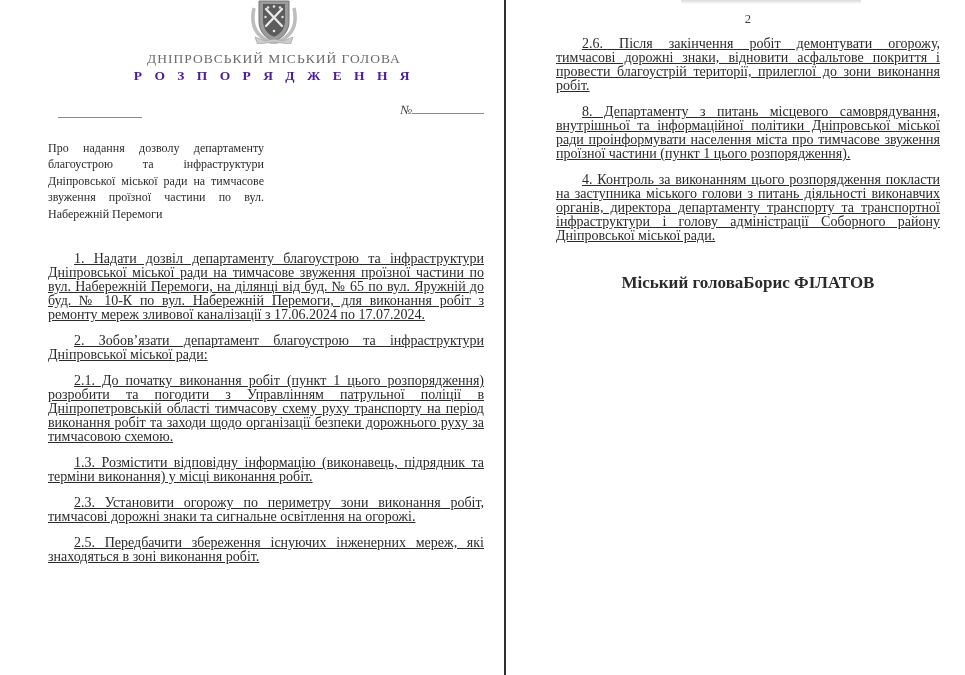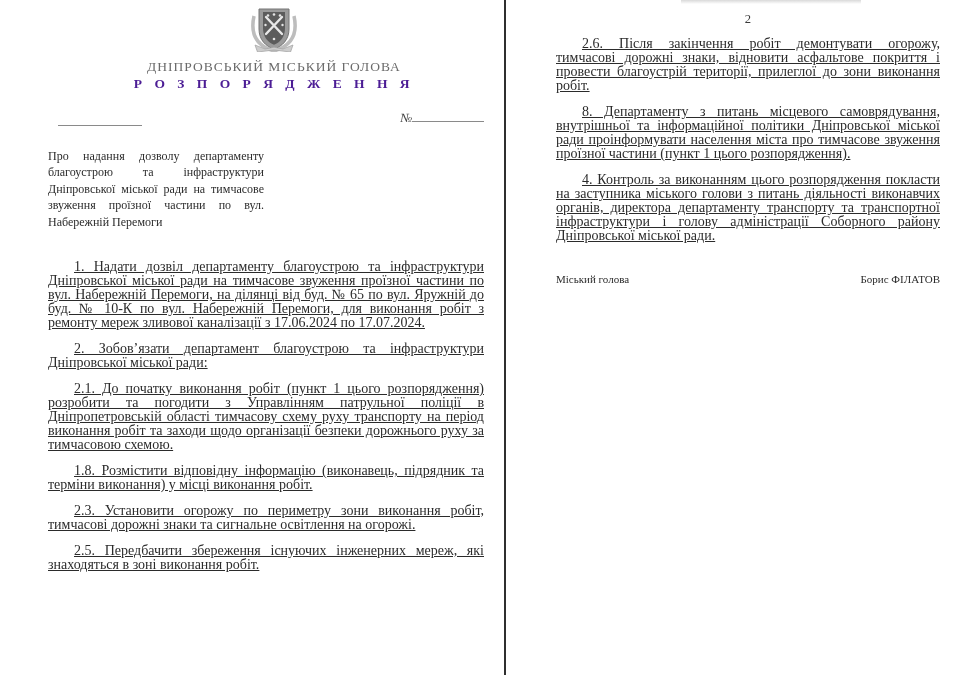--- a/index.html
+++ b/index.html
@@ -16,21 +16,21 @@
     position: relative;
     display: flex;
     width: 965px;
     height: 675px;
     background: #ffffff;
   }
   
   .page1 {
     width: 508px;
     box-sizing: border-box;
-    padding: 8px 20px 0 48px;
+    padding: 0 20px 0 48px;
     position: relative;
   }
   .emblem-wrap {
     text-align: center;
     margin: 0 auto;
     width: 420px;
     padding-left: 16px;
     height: 44px;
     overflow: hidden;
   }
@@ -114,23 +114,24 @@
     opacity: .7;
   }
   .page-number {
     text-align: center;
     font-size: 12.6px;
     color: #3a3a3a;
     margin-bottom: 10px;
   }
   .signature-row {
     display: flex;
-    justify-content: space-between;
+    justify-content: center;
     margin-top: 30px;
-    font-size: 11px;
+    font-size: 17px;
+    font-weight: bold;
   }
 </style>
 </head>
 <body>
 
 <div class="doc">
 
   <div class="page1">
 
     <div class="emblem-wrap">
@@ -162,21 +163,21 @@
         <span>№</span><span class="number-blank"></span>
       </span>
     </div>
 
     <div class="subject">Про надання дозволу департаменту благоустрою та інфраструктури Дніпровської міської ради на тимчасове звуження проїзної частини по вул. Набережній Перемоги</div>
 
     <div class="body-text">
       <p class="par">1. Надати дозвіл департаменту благоустрою та інфраструктури Дніпровської міської ради на тимчасове звуження проїзної частини по вул. Набережній Перемоги, на ділянці від буд. № 65 по вул. Яружній до буд. № 10-К по вул. Набережній Перемоги, для виконання робіт з ремонту мереж зливової каналізації з 17.06.2024 по 17.07.2024.</p>
       <p class="par">2. Зобов’язати департамент благоустрою та інфраструктури Дніпровської міської ради:</p>
       <p class="par">2.1. До початку виконання робіт (пункт 1 цього розпорядження) розробити та погодити з Управлінням патрульної поліції в Дніпропетровській області тимчасову схему руху транспорту на період виконання робіт та заходи щодо організації безпеки дорожнього руху за тимчасовою схемою.</p>
-      <p class="par">1.8. Розмістити відповідну інформацію (виконавець, підрядник та терміни виконання) у місці виконання робіт.</p>
+      <p class="par">1.3. Розмістити відповідну інформацію (виконавець, підрядник та терміни виконання) у місці виконання робіт.</p>
       <p class="par">2.3. Установити огорожу по периметру зони виконання робіт, тимчасові дорожні знаки та сигнальне освітлення на огорожі.</p>
       <p class="par">2.5. Передбачити збереження існуючих інженерних мереж, які знаходяться в зоні виконання робіт.</p>
     </div>
   </div>
 
   <div class="page2">
     <div class="scan-smudge"></div>
 
     <div class="page-number">2</div>
 

